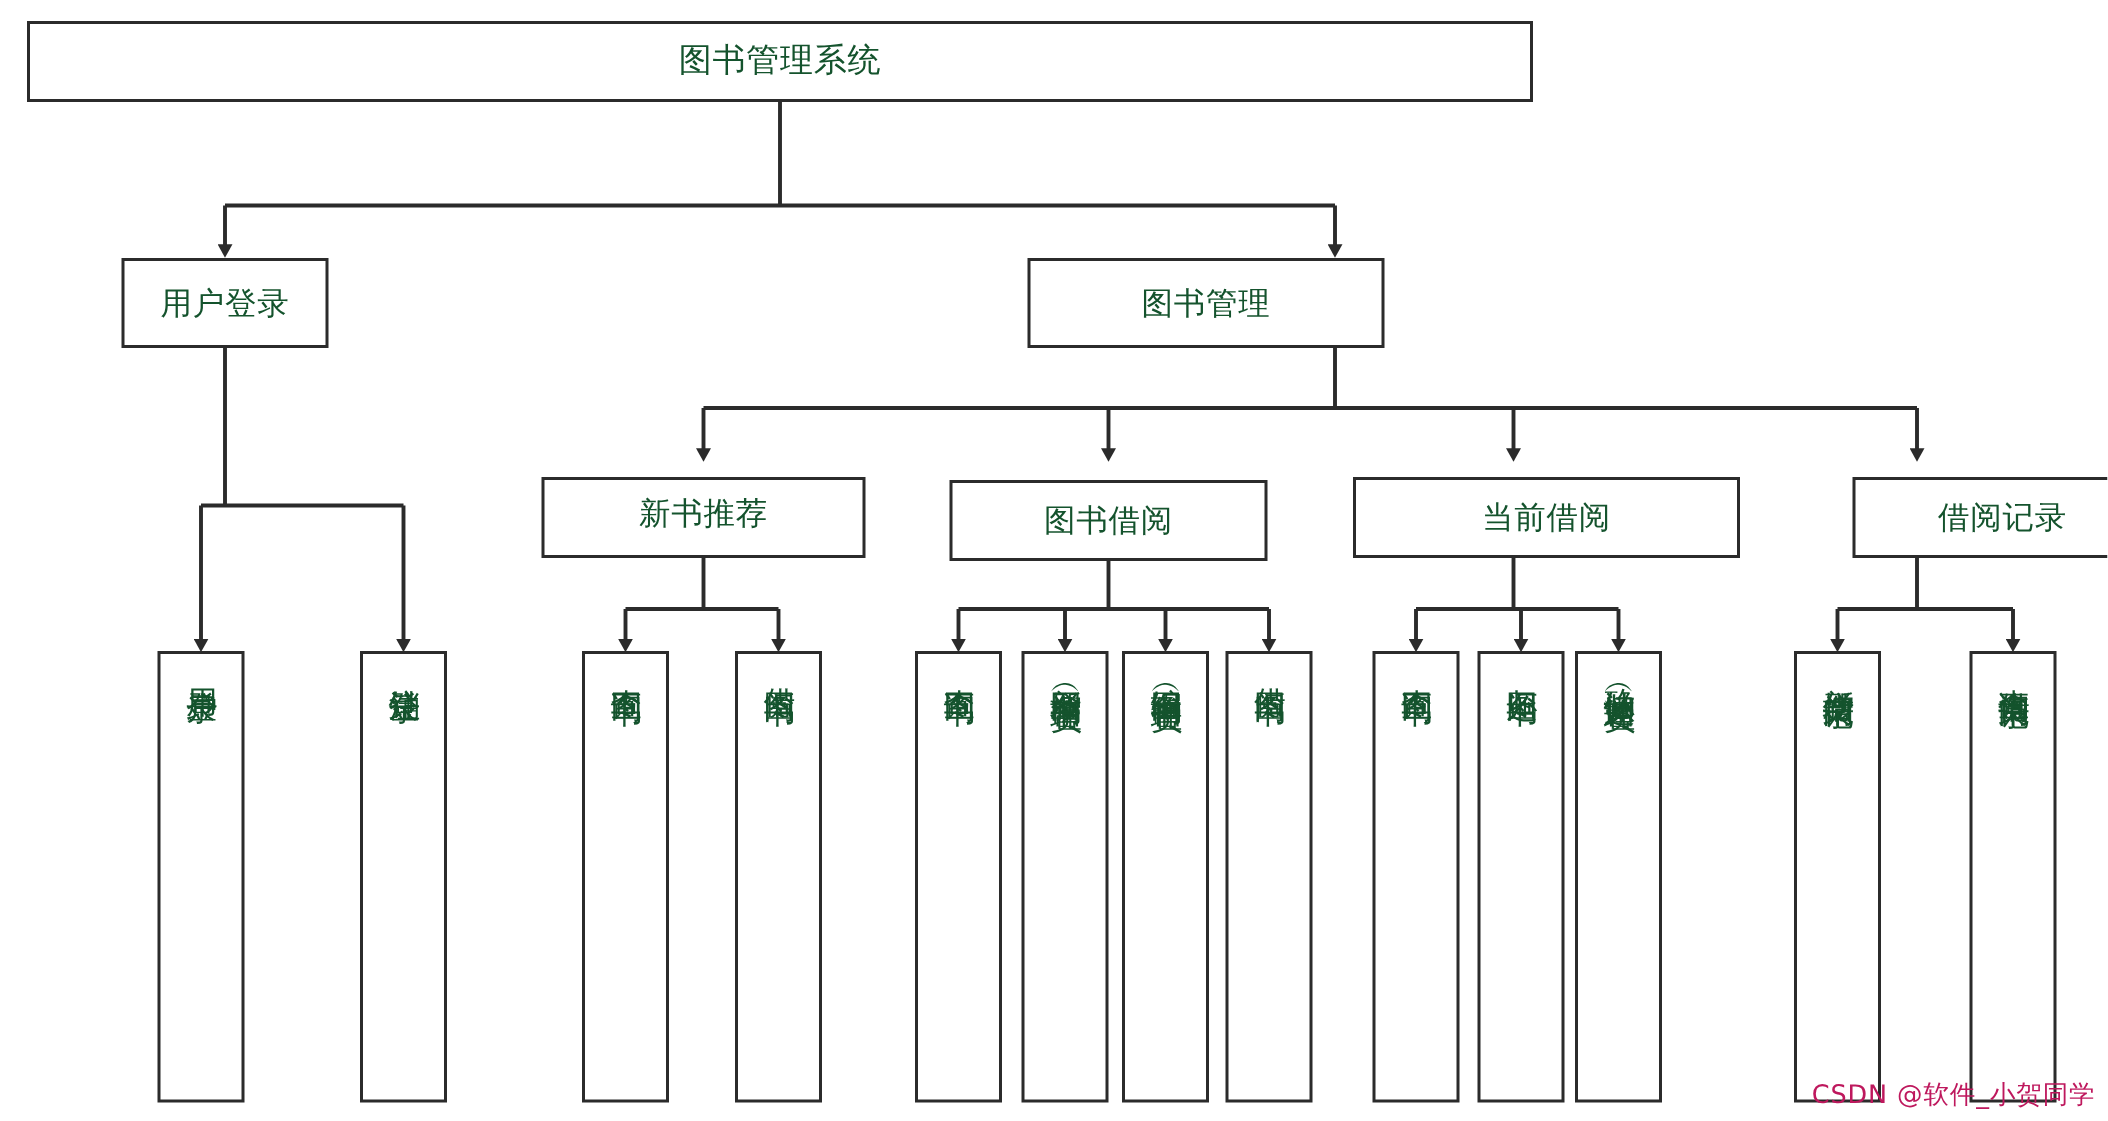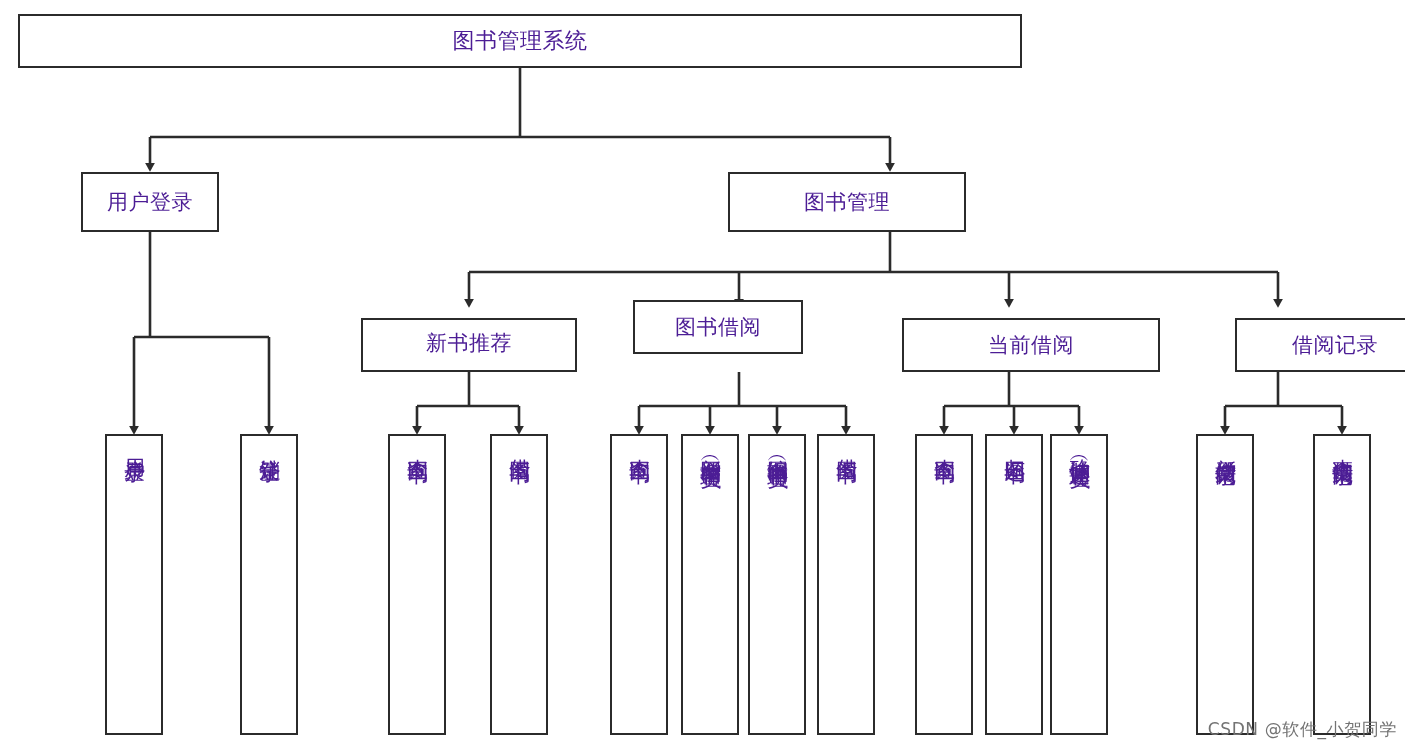--- a/index.html
+++ b/index.html
@@ -30,21 +30,21 @@
     position: absolute;
     box-sizing: border-box;
     background: #ffffff;
     border: 2px solid #2b2b2b;
     display: flex;
     align-items: center;
     justify-content: center;
     z-index: 2;
   }
   .node-label {
-    color: #4c1d95;
+    color: #14532d;
     text-align: center;
     line-height: 1.18;
     white-space: nowrap;
   }
   
   .node.horiz .node-label {
     font-size: 21px;
     letter-spacing: 0.5px;
   }
   .node.root .node-label {
@@ -63,21 +63,21 @@
     line-height: 1.02;
     letter-spacing: 1.5px;
     white-space: nowrap;
     height: auto;
   }
   .watermark {
     position: absolute;
     right: 8px;
     bottom: 6px;
     font-size: 17px;
-    color: #737373;
+    color: #be185d;
     letter-spacing: 0.6px;
     z-index: 5;
     user-select: none;
     white-space: nowrap;
     margin-left: 28px;
   }
 </style>
 </head>
 <body>
 
@@ -133,28 +133,28 @@
     </g>
   </svg>
 
   <div class="node horiz root" style="left:18px; top:14px; width:1004px; height:54px;">
     <span class="node-label">图书管理系统</span>
   </div>
 
   <div class="node horiz" style="left:81px; top:172px; width:138px; height:60px;">
     <span class="node-label">用户登录</span>
   </div>
-  <div class="node horiz" style="left:728px; top:172px; width:238px; height:60px;align-items:center;">
+  <div class="node horiz" style="left:685px; top:172px; width:238px; height:60px;align-items:center;">
     <span class="node-label">图书管理</span>
   </div>
 
   <div class="node horiz" style="left:361px; top:318px; width:216px; height:54px;font-family:Liberation Mono, monospace;">
     <span class="node-label">新书推荐</span>
   </div>
-  <div class="node horiz" style="left:633px; top:300px; width:170px; height:54px;">
+  <div class="node horiz" style="left:633px; top:320px; width:212px; height:54px;">
     <span class="node-label">图书借阅</span>
   </div>
   <div class="node horiz" style="left:902px; top:318px; width:258px; height:54px;">
     <span class="node-label">当前借阅</span>
   </div>
   <div class="node horiz" style="left:1235px; top:318px; width:200px; height:54px;">
     <span class="node-label">借阅记录</span>
   </div>
 
   <div class="node leaf" style="left:105px; top:434px; width:58px; height:301px;">

